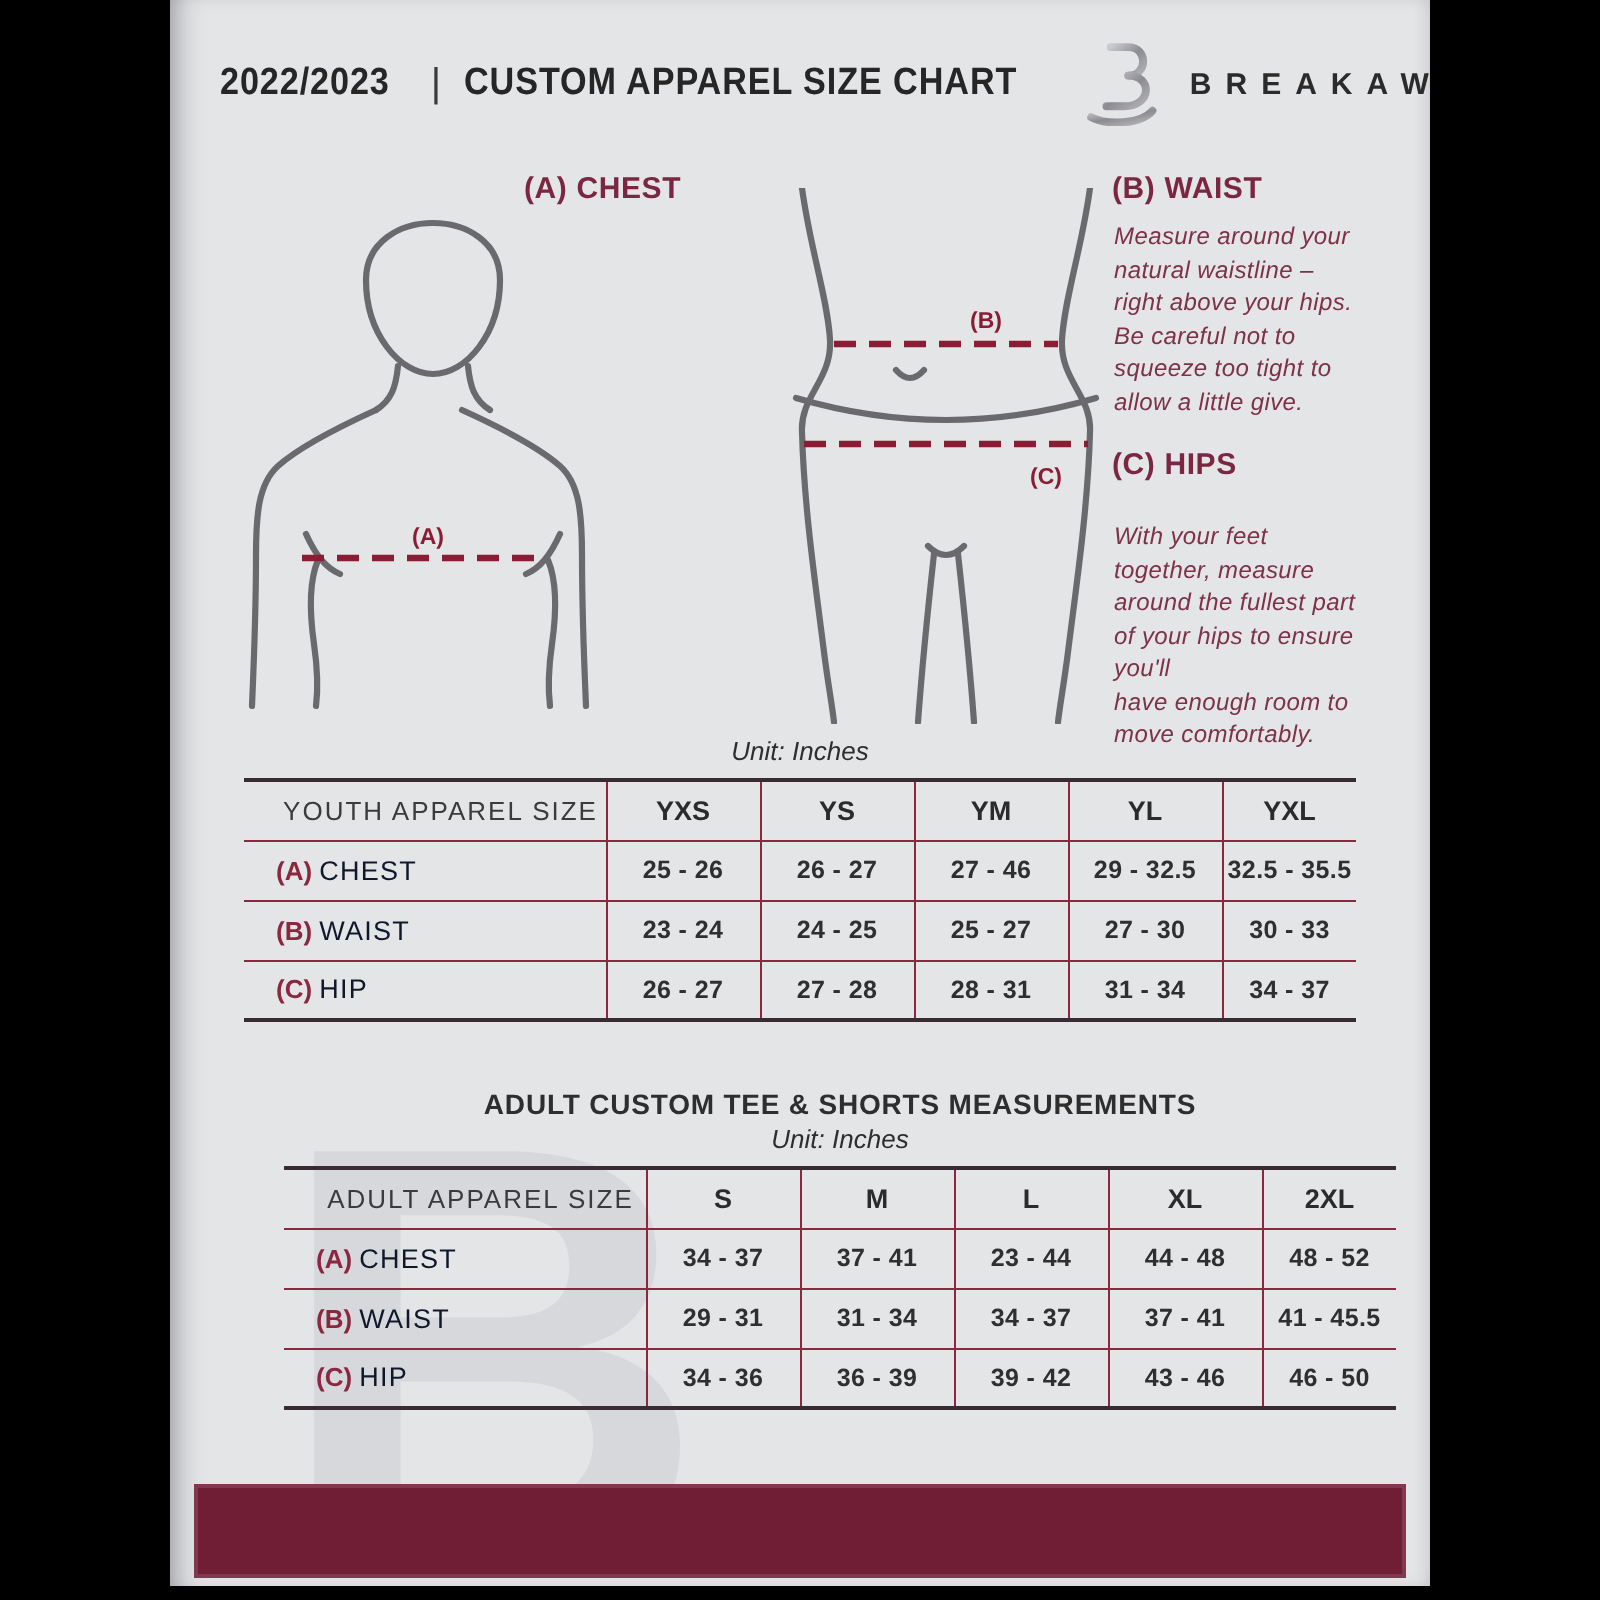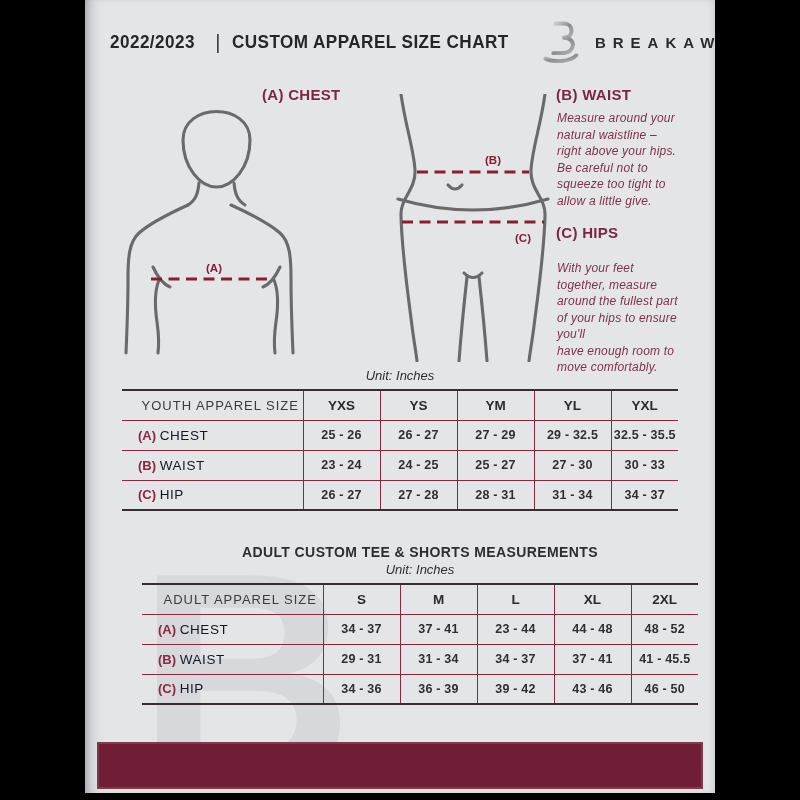--- a/index.html
+++ b/index.html
@@ -183,21 +183,21 @@
             <th class="size-col">YM</th>
             <th class="size-col">YL</th>
             <th class="size-col">YXL</th>
           </tr>
         </thead>
         <tbody>
           <tr>
             <td class="row-label"><span class="pfx">(A)</span> <span class="lbl">CHEST</span></td>
             <td class="val">25 - 26</td>
             <td class="val">26 - 27</td>
-            <td class="val">27 - 29</td>
+            <td class="val">27 - 46</td>
             <td class="val">29 - 32.5</td>
             <td class="val">32.5 - 35.5</td>
           </tr>
           <tr>
             <td class="row-label"><span class="pfx">(B)</span> <span class="lbl">WAIST</span></td>
             <td class="val">23 - 24</td>
             <td class="val">24 - 25</td>
             <td class="val">25 - 27</td>
             <td class="val">27 - 30</td>
             <td class="val">30 - 33</td>

